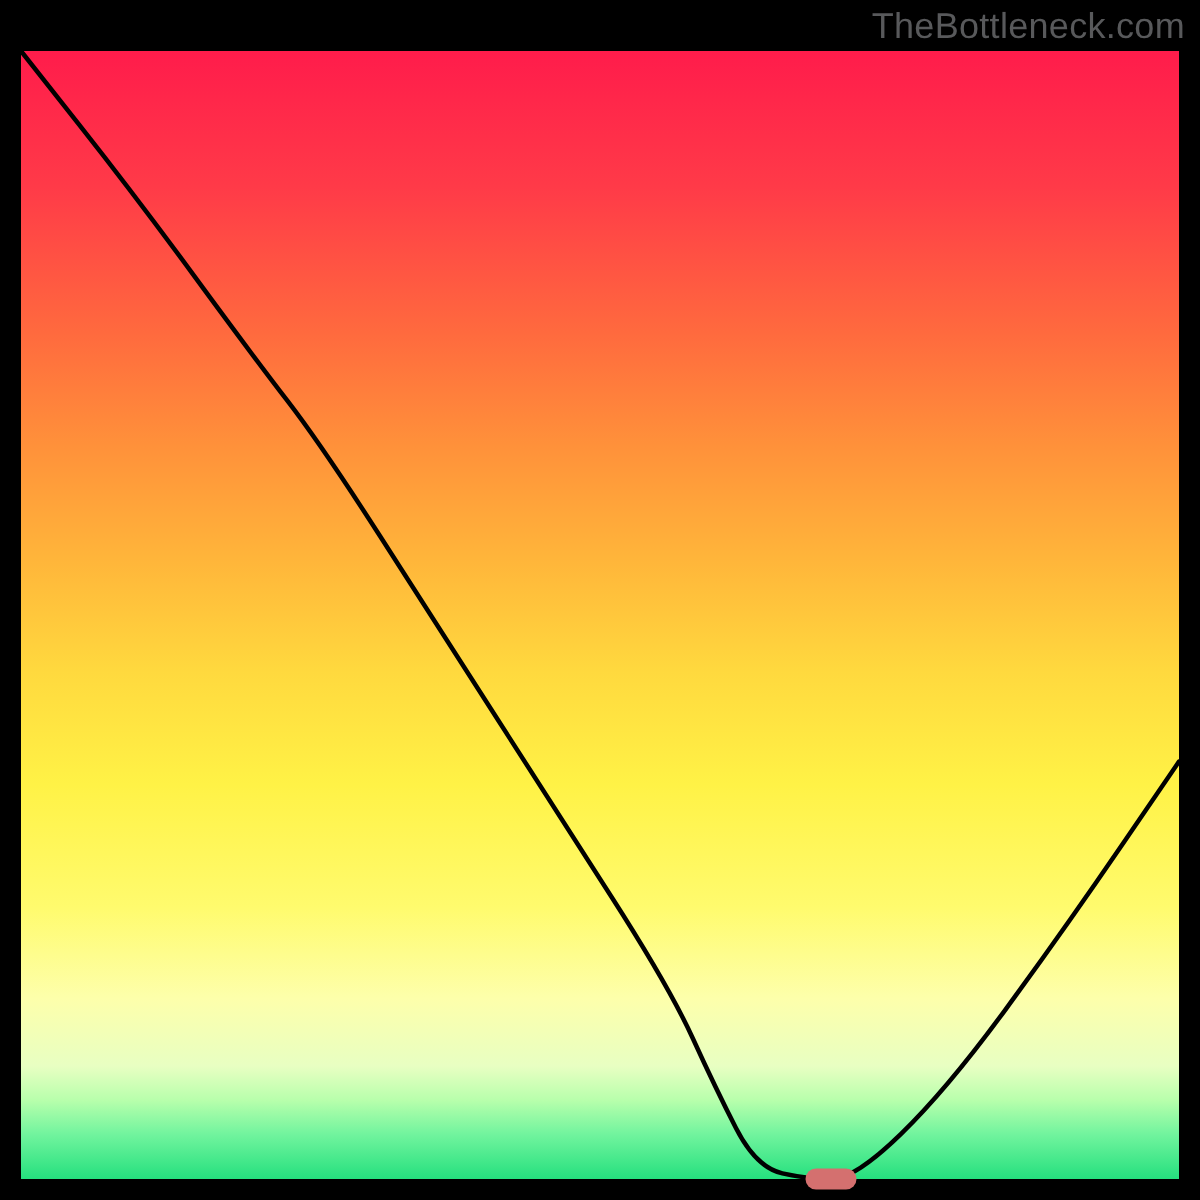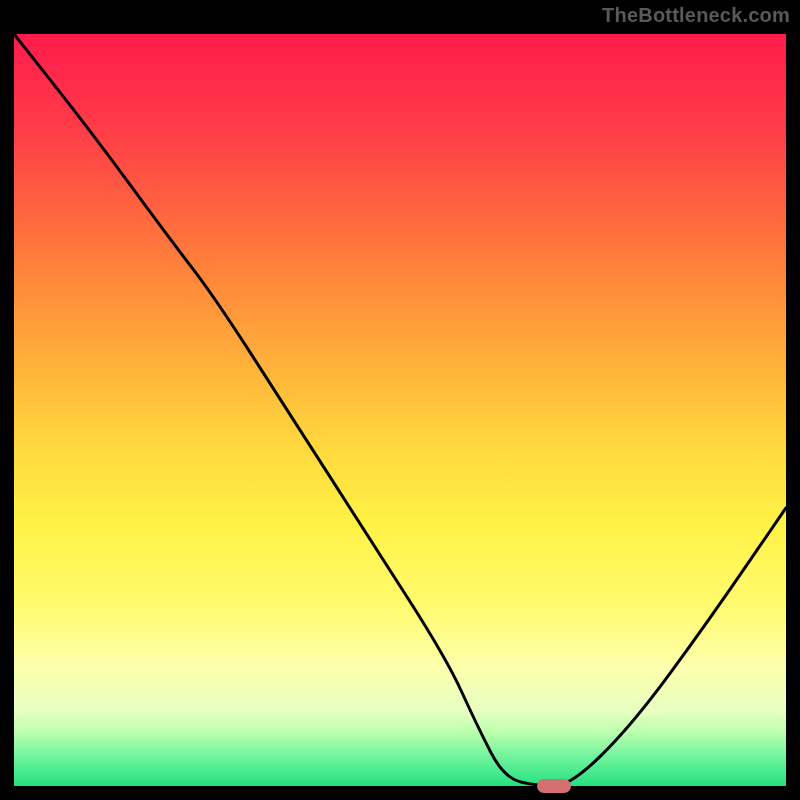--- a/index.html
+++ b/index.html
@@ -15,21 +15,21 @@
       #fff246 65%,
       #fffb6e 76%,
       #fdffab 84%,
       #e8ffc2 90%,
       #b8ffac 93%,
       #72f49e 96%,
       #25e07e 100%);
   }
   .curve{position:absolute;left:0;top:0;width:772px;height:752px;pointer-events:none}
   .marker{position:absolute;width:34px;height:14px;border-radius:10px;background:#d4706f;transform:translate(-50%,-50%)}
-  .watermark{position:absolute;top:4px;right:10px;color:#58595b;font-size:20px;font-weight:700;letter-spacing:0.2px}
+  .watermark{position:absolute;top:4px;right:10px;color:#58595b;font-size:24px;font-weight:400;letter-spacing:0.2px}
 </style>
 </head>
 <body>
 
 <div class="outer">
   <div class="watermark">TheBottleneck.com</div>
   <div class="plot">
     <svg class="curve" viewBox="0 0 772 752" preserveAspectRatio="none">
       <path id="curvePath" fill="none" stroke="#000" stroke-width="3" stroke-linecap="round" stroke-linejoin="round" d="M 0 0 Q 0 0 38.6 48.879999999999995 Q 77.2 97.75999999999999 115.80000000000001 150.39999999999998 Q 154.4 203.03999999999996 177.56 233.11999999999998 Q 200.72 263.2 239.32 323.36 Q 277.92 383.52 316.52 443.67999999999995 Q 355.12 503.84 393.72 564 Q 432.32000000000005 624.16 447.76 658 Q 463.2 691.84 476.71000000000004 718.1600000000001 Q 490.22 744.48 507.59000000000003 748.24 Q 524.96 752 540.4000000000001 752 Q 555.84 752 586.72 721.9200000000001 Q 617.6 691.84 656.2 639.2 Q 694.8000000000001 586.56 733.4000000000001 530.16 T 772 473.76"></path>
     </svg>

